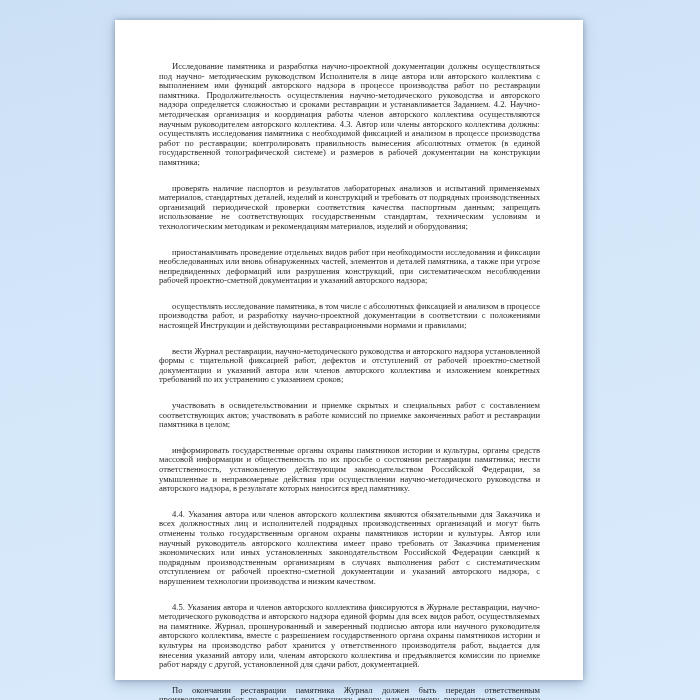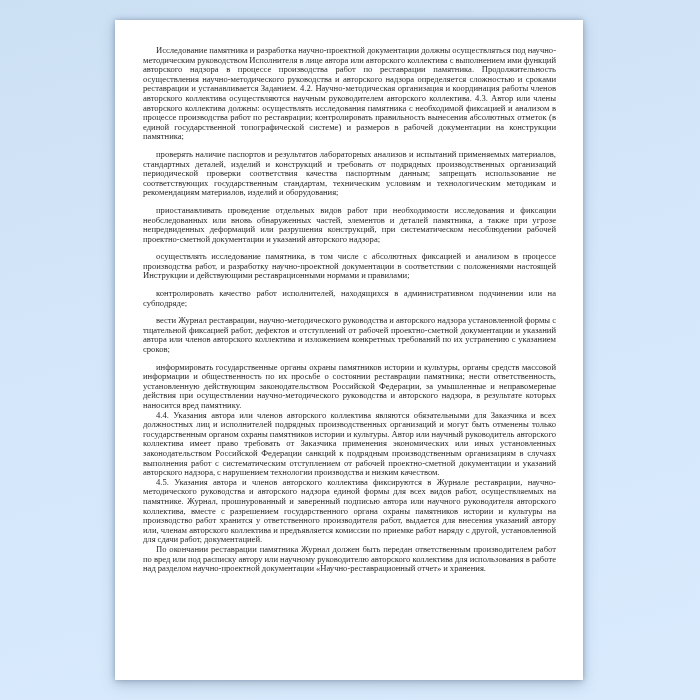--- a/index.html
+++ b/index.html
@@ -28,37 +28,37 @@
   .doc-text {
     color: #272727;
     font-size: 8.6px;
     line-height: 9.6px;
     text-align: justify;
     hyphens: auto;
     -webkit-hyphens: auto;
     word-spacing: -0.2px;
   }
   .doc-text p.para {
-    margin: 0;
+    margin: 16px;
     text-indent: 13px;
   }
   .doc-text p.para.gap {
     margin-top: 8px;
     font-family: Liberation Serif, serif;
   }
 </style>
 </head>
 <body>
 
 <div class="paper">
   <div class="doc-text" id="doc-body" lang="ru">
       <p class="para">Исследование памятника и разработка научно-проектной документации должны осуществляться под научно- методическим руководством Исполнителя в лице автора или авторского коллектива с выполнением ими функций авторского надзора в процессе производства работ по реставрации памятника. Продолжительность осуществления научно-методического руководства и авторского надзора определяется сложностью и сроками реставрации и устанавливается Заданием. 4.2. Научно-методическая организация и координация работы членов авторского коллектива осуществляются научным руководителем авторского коллектива. 4.3. Автор или члены авторского коллектива должны: осуществлять исследования памятника с необходимой фиксацией и анализом в процессе производства работ по реставрации; контролировать правильность вынесения абсолютных отметок (в единой государственной топографической системе) и размеров в рабочей документации на конструкции памятника;</p>
       <p class="para gap">проверять наличие паспортов и результатов лабораторных анализов и испытаний применяемых материалов, стандартных деталей, изделий и конструкций и требовать от подрядных производственных организаций периодической проверки соответствия качества паспортным данным; запрещать использование не соответствующих государственным стандартам, техническим условиям и технологическим методикам и рекомендациям материалов, изделий и оборудования;</p>
       <p class="para gap">приостанавливать проведение отдельных видов работ при необходимости исследования и фиксации необследованных или вновь обнаруженных частей, элементов и деталей памятника, а также при угрозе непредвиденных деформаций или разрушения конструкций, при систематическом несоблюдении рабочей проектно-сметной документации и указаний авторского надзора;</p>
       <p class="para gap">осуществлять исследование памятника, в том числе с абсолютных фиксацией и анализом в процессе производства работ, и разработку научно-проектной документации в соответствии с положениями настоящей Инструкции и действующими реставрационными нормами и правилами;</p>
-      <p class="para gap">контролировать качество работ исполнителей, находящихся в административном подчинении или на субподряде;</p>
       <p class="para gap">вести Журнал реставрации, научно-методического руководства и авторского надзора установленной формы с тщательной фиксацией работ, дефектов и отступлений от рабочей проектно-сметной документации и указаний автора или членов авторского коллектива и изложением конкретных требований по их устранению с указанием сроков;</p>
+      <p class="para gap">участвовать в освидетельствовании и приемке скрытых и специальных работ с составлением соответствующих актов; участвовать в работе комиссий по приемке законченных работ и реставрации памятника в целом;</p>
       <p class="para gap">информировать государственные органы охраны памятников истории и культуры, органы средств массовой информации и общественность по их просьбе о состоянии реставрации памятника; нести ответственность, установленную действующим законодательством Российской Федерации, за умышленные и неправомерные действия при осуществлении научно-методического руководства и авторского надзора, в результате которых наносится вред памятнику.</p>
       <p class="para">4.4. Указания автора или членов авторского коллектива являются обязательными для Заказчика и всех должностных лиц и исполнителей подрядных производственных организаций и могут быть отменены только государственным органом охраны памятников истории и культуры. Автор или научный руководитель авторского коллектива имеет право требовать от Заказчика применения экономических или иных установленных законодательством Российской Федерации санкций к подрядным производственным организациям в случаях выполнения работ с систематическим отступлением от рабочей проектно-сметной документации и указаний авторского надзора, с нарушением технологии производства и низким качеством.</p>
       <p class="para">4.5. Указания автора и членов авторского коллектива фиксируются в Журнале реставрации, научно-методического руководства и авторского надзора единой формы для всех видов работ, осуществляемых на памятнике. Журнал, прошнурованный и заверенный подписью автора или научного руководителя авторского коллектива, вместе с разрешением государственного органа охраны памятников истории и культуры на производство работ хранится у ответственного производителя работ, выдается для внесения указаний автору или, членам авторского коллектива и предъявляется комиссии по приемке работ наряду с другой, установленной для сдачи работ, документацией.</p>
       <p class="para">По окончании реставрации памятника Журнал должен быть передан ответственным производителем работ по вред или под расписку автору или научному руководителю авторского коллектива для использования в работе над разделом научно-проектной документации «Научно-реставрационный отчет» и хранения.</p>
     </div>
 </div>
 
 </body></html>

